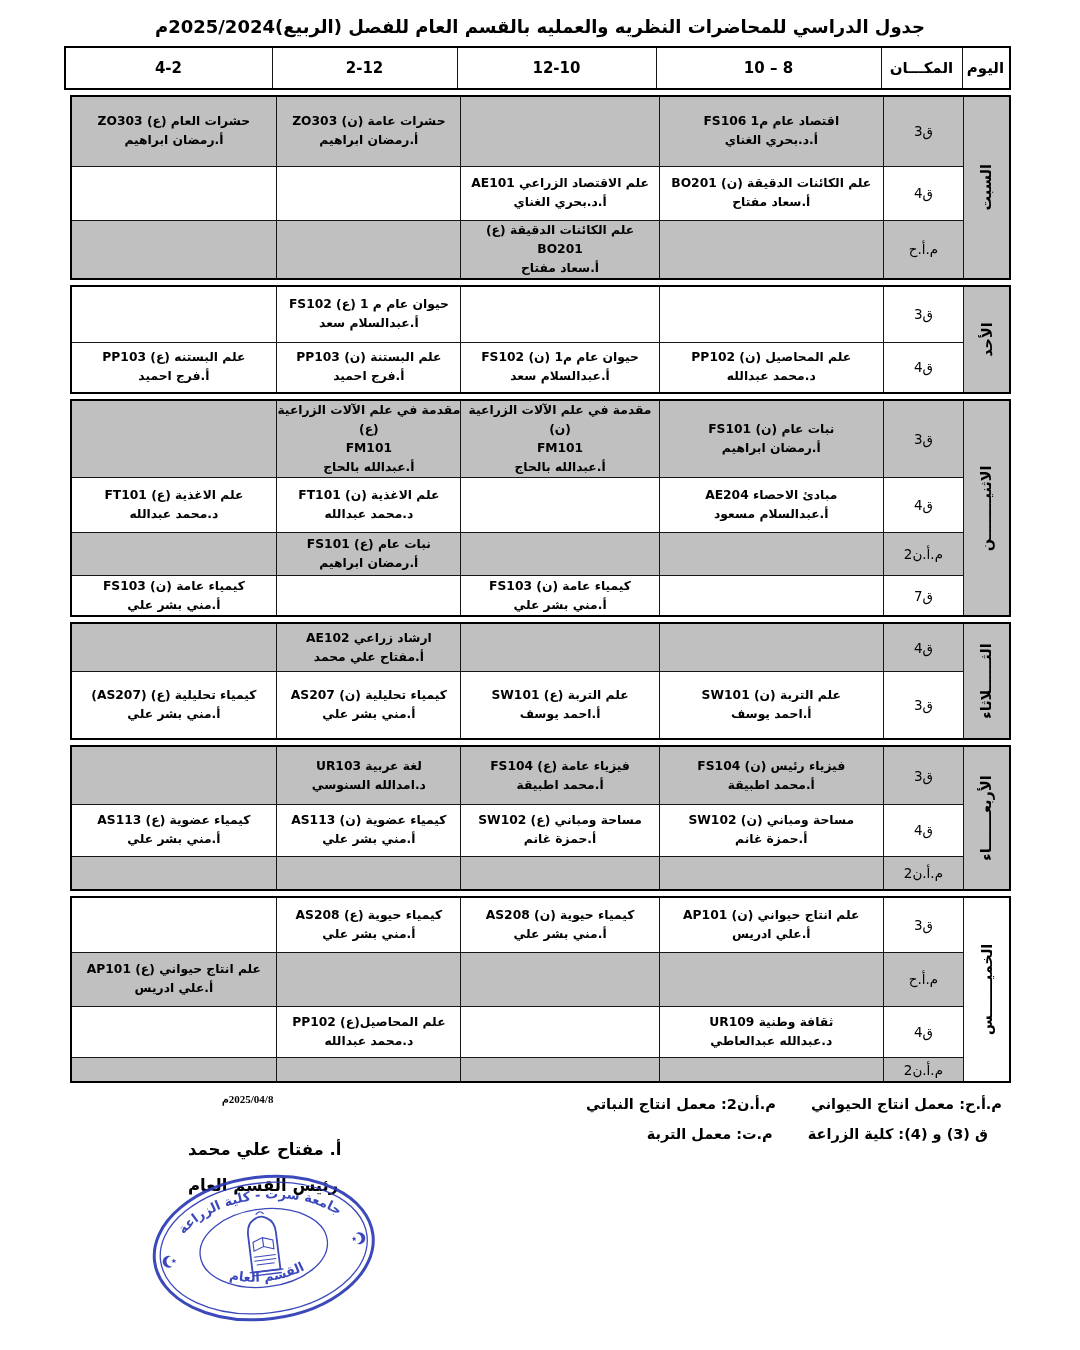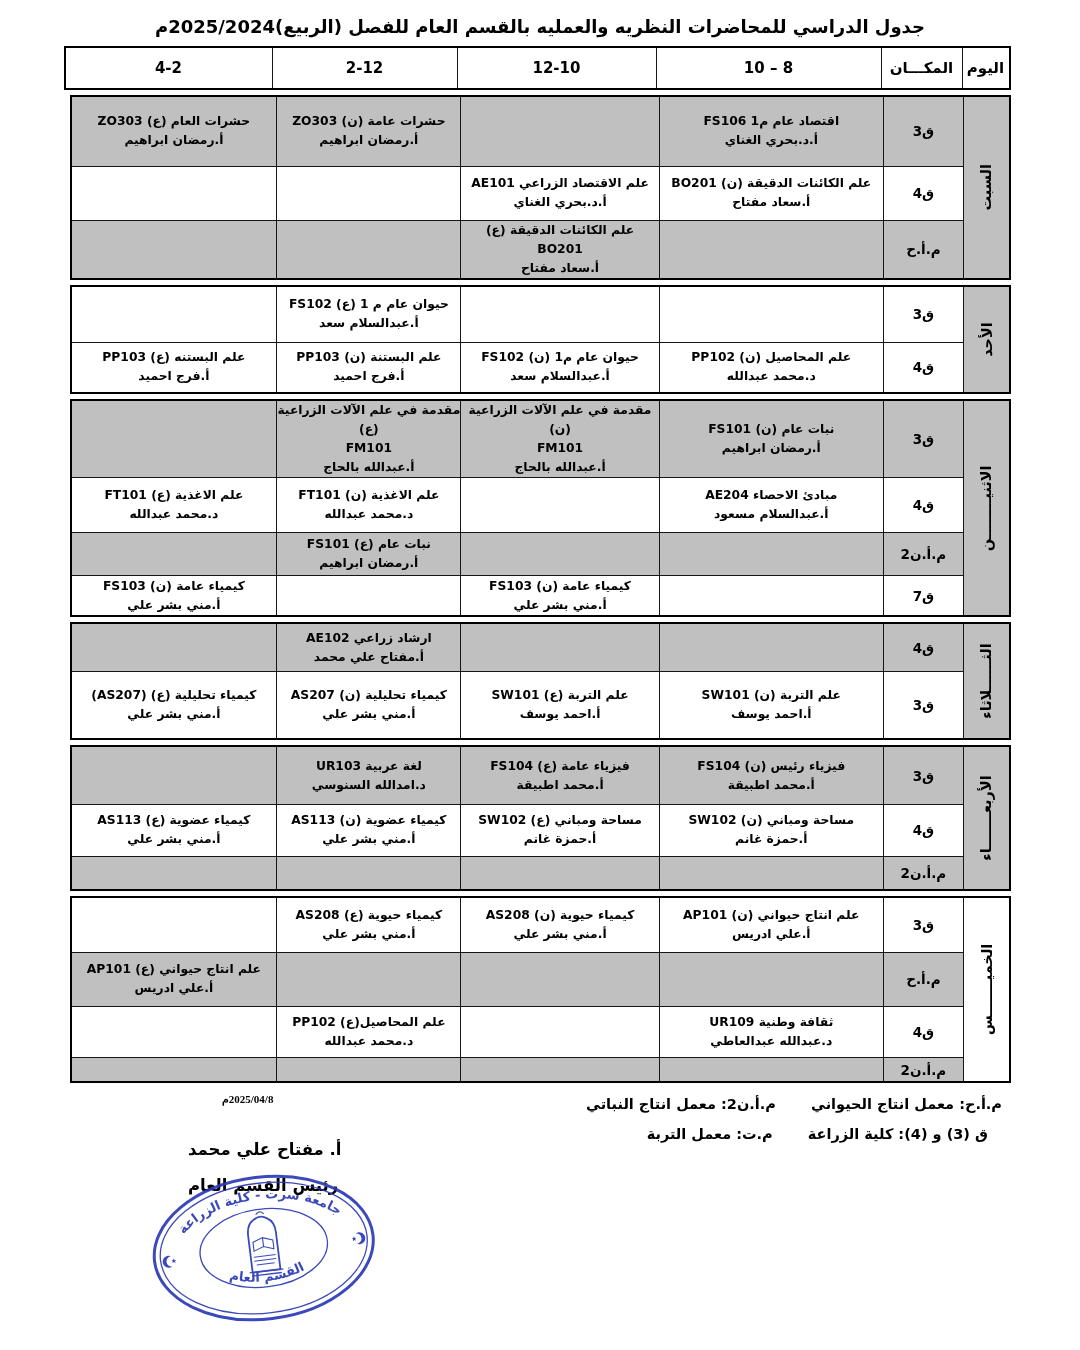--- a/index.html
+++ b/index.html
@@ -15,21 +15,21 @@
   }
   .tables{width:941px;margin:0 auto;}
   table.grid{
     border-collapse:collapse;table-layout:fixed;width:941px;
     border:2.6px solid #000;margin:0 0 5px 0;
   }
   table.grid td{border:1px solid #161616;padding:0;vertical-align:middle;text-align:center;}
   .header-table td{height:40px;font-size:15px;font-weight:bold;background:#fff;}
   .c-day{width:46px}.c-room{width:80px}.c-t0{width:224px}.c-t1{width:198px}.c-t2{width:184px}.c-t3{width:206px}
   .slot-cell{font-size:12.3px;font-weight:bold;line-height:1.55;padding:3px 2px;}
-  .room-cell{font-size:13.5px;font-weight:bold;}
+  .room-cell{font-size:13.5px;font-weight:normal;}
   .day-cell{position:relative;}
   .day-rot{
     position:absolute;inset:0;display:flex;align-items:center;justify-content:center;
     transform:rotate(-90deg);font-size:14.5px;font-weight:bold;white-space:nowrap;
   }
   .bg-gray{background:#c0c0c0;}
   .bg-white{background:#ffffff;}
   .footer{position:relative;height:250px;}
   .notes{
     position:absolute;top:2px;right:78px;text-align:right;

